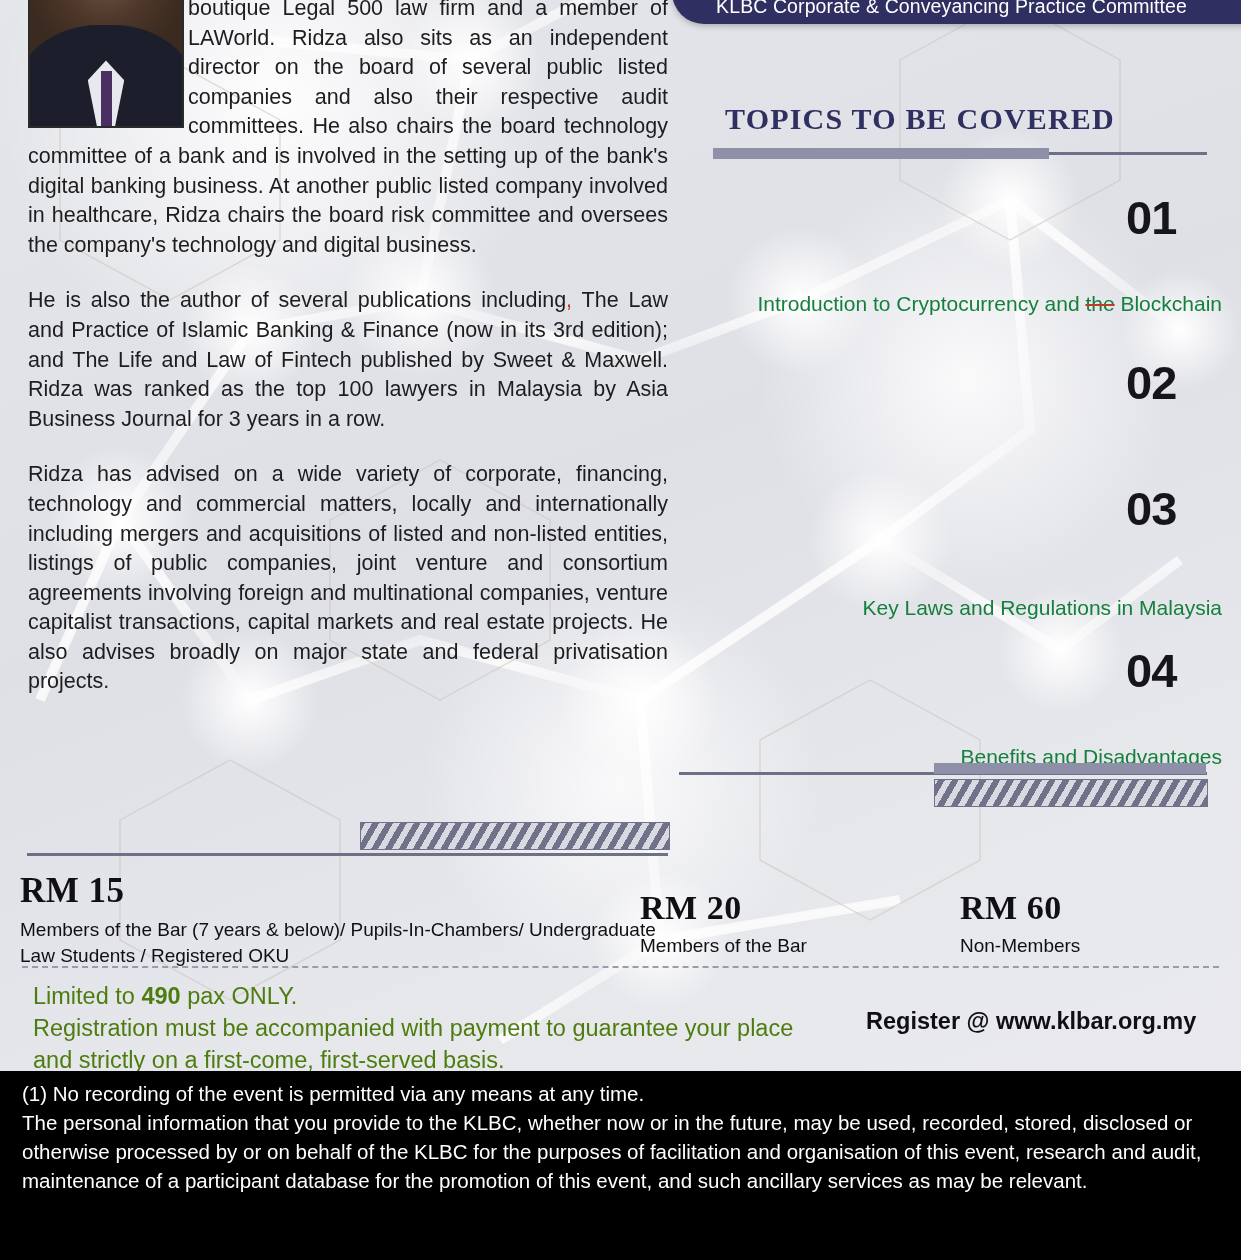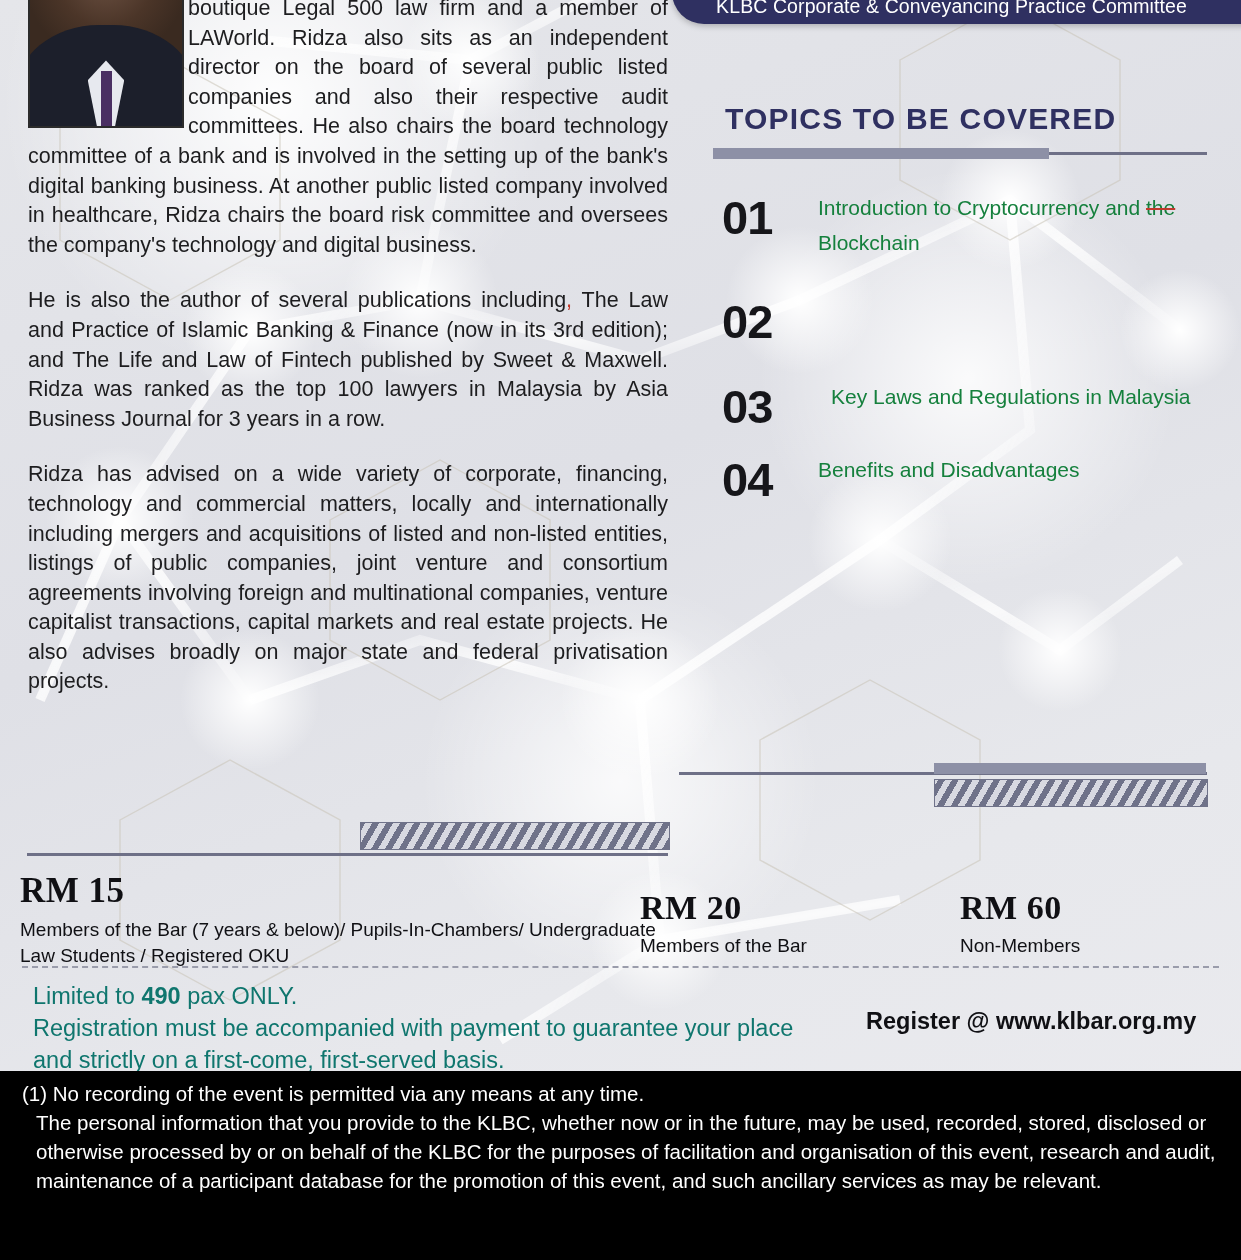--- a/index.html
+++ b/index.html
@@ -116,21 +116,21 @@
 
   
   .topics-title {
     position: absolute;
     left: 725px;
     top: 102px;
     font-size: 30px;
     font-weight: bold;
     letter-spacing: 1.2px;
     color: #2f3061;
-    font-family: Liberation Sans, sans-serif;
+    font-family: Liberation Serif, serif;
   }
   .topics-rule {
     position: absolute;
     left: 713px;
     top: 152px;
     width: 494px;
     height: 3px;
     background: #6e7087;
   }
   .topics-rule .thick {
@@ -141,22 +141,23 @@
     background: #8d90a6;
   }
   .topics {
     position: absolute;
     left: 722px;
     top: 190px;
     width: 500px;
   }
   .topic {
     display: flex;
-    align-items: flex-start;
+    align-items: flex-end;
     margin-bottom: 18px;
+    flex-direction: column;
   }
   .topic .num {
     font-size: 47px;
     font-weight: bold;
     color: #16161a;
     width: 96px;
     flex: 0 0 96px;
     font-family: "Liberation Sans", sans-serif;
     letter-spacing: -1px;
   }
@@ -255,21 +256,21 @@
   }
 
   
   .limited {
     position: absolute;
     left: 33px;
     top: 980px;
     width: 800px;
     font-size: 23.5px;
     line-height: 32px;
-    color: #0f766e;
+    color: #4d7c0f;
     font-family: "Liberation Sans", sans-serif;
   }
   .limited b { font-weight: bold; }
   .register {
     position: absolute;
     left: 866px;
     top: 1008px;
     font-size: 23.5px;
     font-weight: bold;
     color: #101014;
@@ -289,21 +290,21 @@
   .footer .ftxt {
     position: absolute;
     left: 22px;
     right: 12px;
     top: 8px;
     font-size: 20.5px;
     line-height: 29px;
     font-family: "Liberation Sans", sans-serif;
   }
   .footer .ftxt p { margin: 0; }
-  .footer .ftxt p.para { margin-top: 0px; margin-left: 14px; }
+  .footer .ftxt p.para { margin-top: 0px; }
 </style>
 </head>
 <body>
 
 <div class="poster">
 
   <div class="bg">
     <svg viewBox="0 0 1241 1260" preserveAspectRatio="none" aria-hidden="true">
       <defs>
         <linearGradient id="edge" x1="0" y1="0" x2="1" y2="1">

